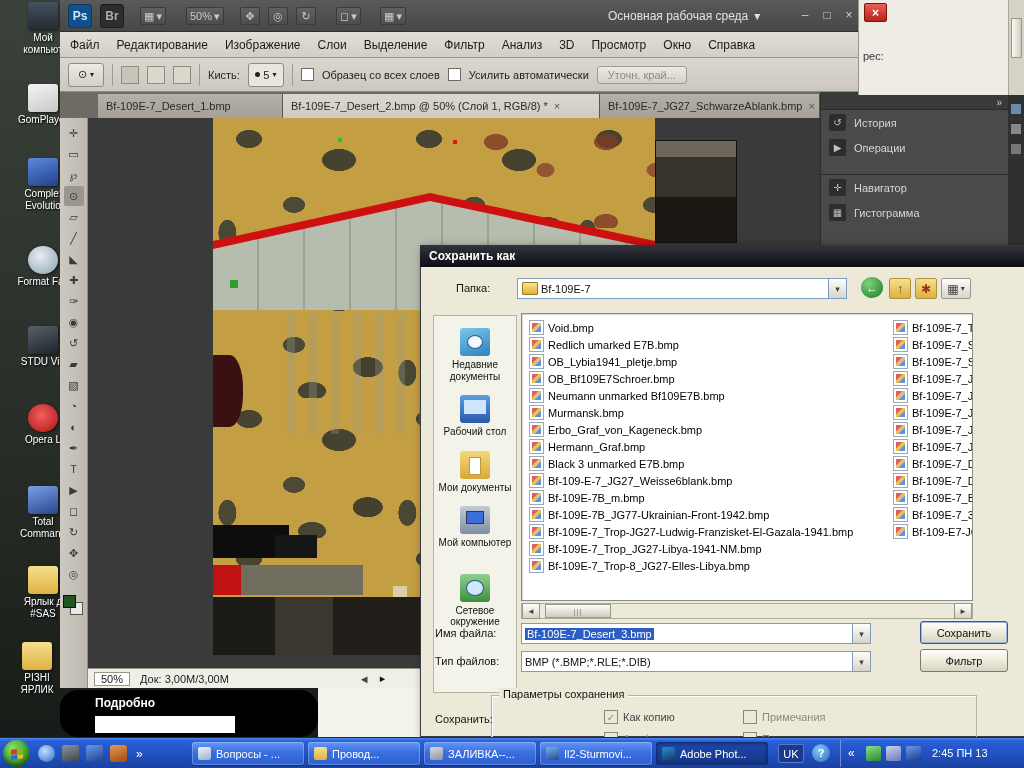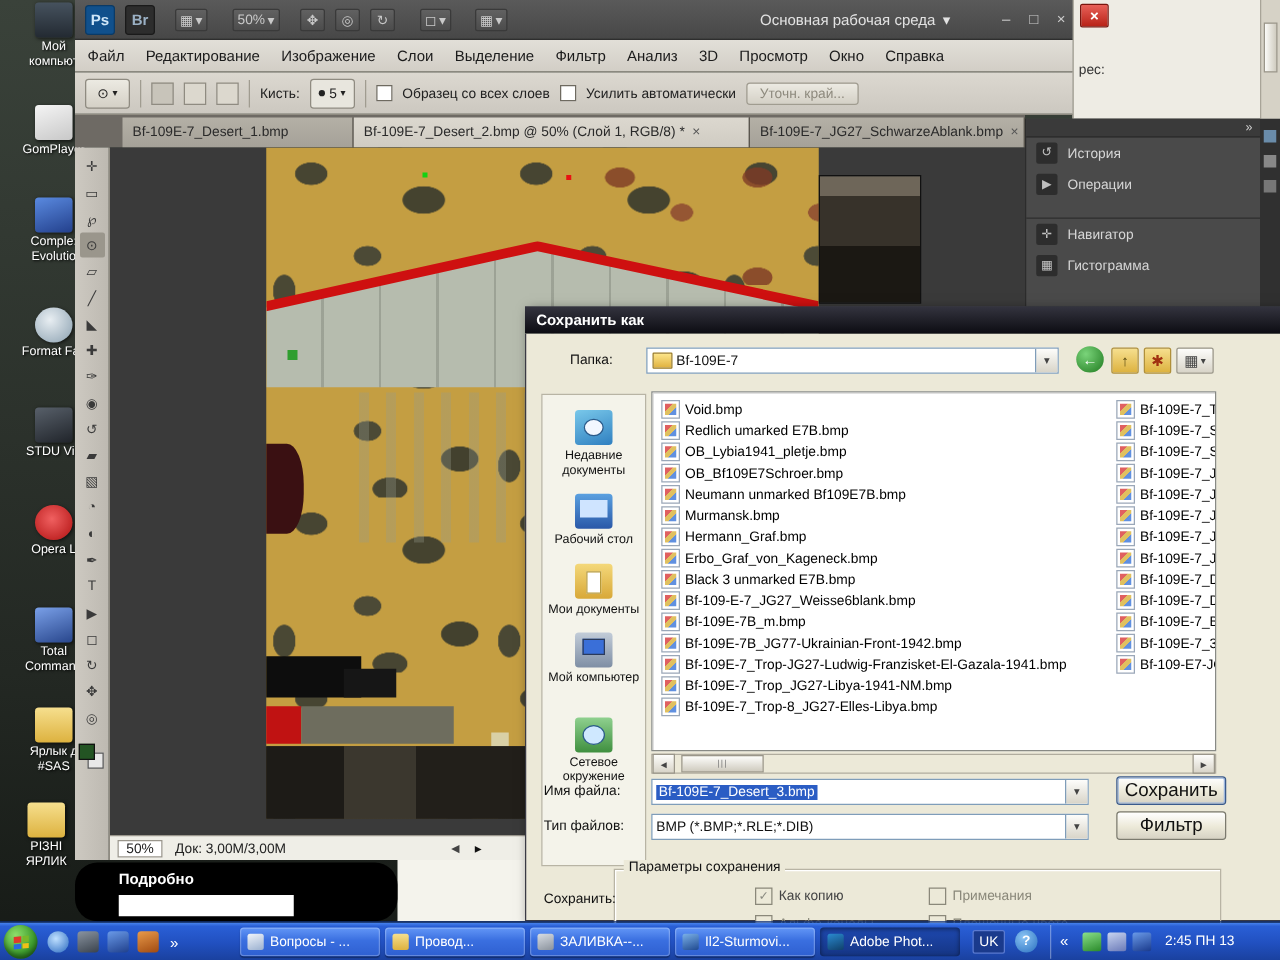--- a/index.html
+++ b/index.html
@@ -108,21 +108,21 @@
     white-space:nowrap;overflow:hidden;}
   .fico{width:13px;height:13px;border:1px solid #9aa7b8;background:#fff;position:relative;flex:none;}
   .fico::after{content:"";position:absolute;inset:2px;
     background:linear-gradient(135deg,#e06060 0 34%,#e0c060 34% 64%,#6090e0 64%);}
   .hscroll{background:#ece9d8;border:1px solid #b0ac9e;display:flex;align-items:center;}
   .sbtn{width:16px;height:14px;background:linear-gradient(180deg,#fdfdfb,#d8d4c8);border:1px solid #9a968a;
     font-size:8px;color:#444;display:flex;align-items:center;justify-content:center;}
   .sthumb{width:64px;height:12px;margin-left:5px;background:linear-gradient(180deg,#fdfdfb,#cfcbbf);
     border:1px solid #9a968a;font-size:7px;color:#777;display:flex;align-items:center;justify-content:center;letter-spacing:1px;}
   .xpbtn{background:linear-gradient(180deg,#ffffff,#ece9d8 55%,#d6d2c4);border:1px solid #7b7a6e;border-radius:3px;
-    font-size:15px;color:#111;display:flex;align-items:center;justify-content:center;}
+    font-size:11px;color:#111;display:flex;align-items:center;justify-content:center;margin-left:27px;}
   .xpbtn.primary{border-color:#3a5a8c;box-shadow:inset 0 0 0 1px #9cb6dd;}
   .cb{width:12px;height:12px;background:#fff;border:1px solid #1d5281;flex:none;display:flex;align-items:center;
     justify-content:center;font-size:10px;color:#8a8a80;}
   .cb.dis{background:#ece9d8;border-color:#8a887a;}
   .cblabel{font-size:11px;color:#8a887a;}
   .group{border:1px solid #b8b4a4;box-shadow:inset 1px 1px 0 #fff;}
   
   .taskbar{left:0;top:737px;width:1024px;height:31px;z-index:60;
     background:linear-gradient(180deg,#4a86ef 0%,#2a5fd6 10%,#2150c0 55%,#1a419f 100%);
     border-top:1px solid #0d2c73;}
@@ -475,25 +475,25 @@
           <div class="frow">
               <span class="fico"></span>
               <span>Neumann unmarked Bf109E7B.bmp</span>
             </div>
           <div class="frow">
               <span class="fico"></span>
               <span>Murmansk.bmp</span>
             </div>
           <div class="frow">
               <span class="fico"></span>
+              <span>Erbo_Graf_von_Kageneck.bmp</span>
+            </div>
+          <div class="frow">
+              <span class="fico"></span>
               <span>Hermann_Graf.bmp</span>
-            </div>
-          <div class="frow">
-              <span class="fico"></span>
-              <span>Erbo_Graf_von_Kageneck.bmp</span>
             </div>
           <div class="frow">
               <span class="fico"></span>
               <span>Black 3 unmarked E7B.bmp</span>
             </div>
           <div class="frow">
               <span class="fico"></span>
               <span>Bf-109-E-7_JG27_Weisse6blank.bmp</span>
             </div>
           <div class="frow">

